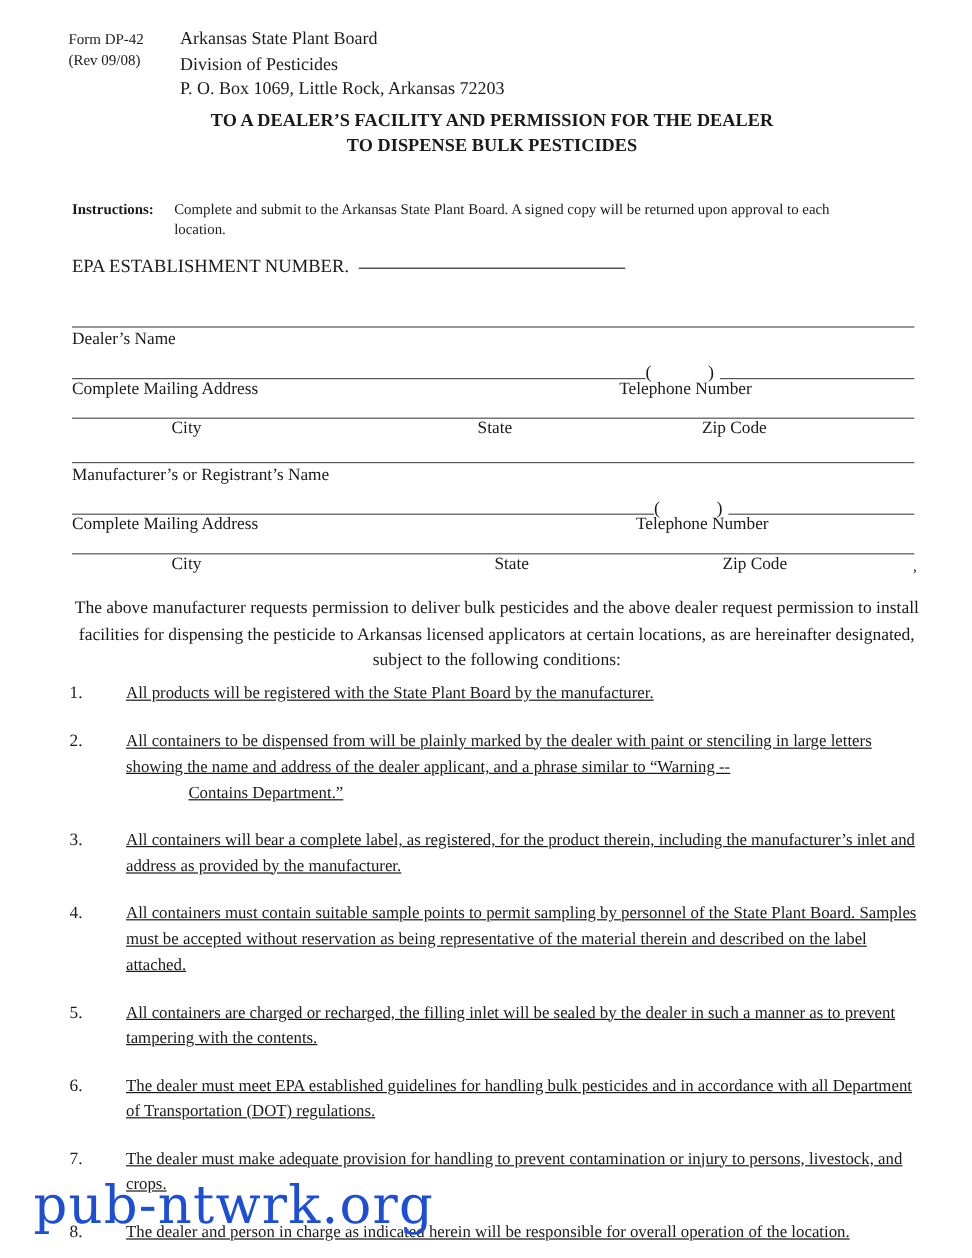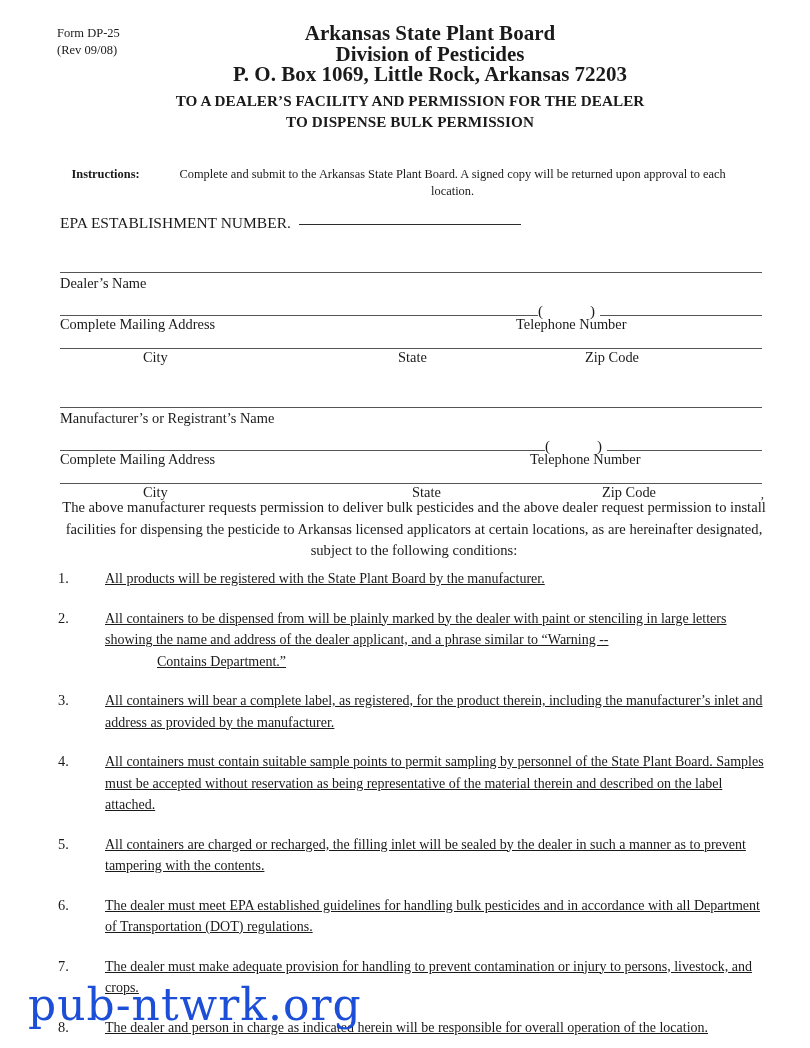--- a/index.html
+++ b/index.html
@@ -26,23 +26,22 @@
     line-height: 17px;
     color: #1a1a1a;
   }
 
   
   .agency {
     position: absolute;
     left: 150px;
     top: 23px;
     width: 560px;
-    text-align: center;
-    font-weight: bold;
-    font-size: 21px;
+    font-weight: normal;
+    font-size: 15px;
     line-height: 20.5px;
   }
 
   
   .title {
     position: absolute;
     left: 55px;
     top: 91px;
     width: 710px;
     text-align: center;
@@ -53,21 +52,20 @@
   }
 
   
   .instructions {
     position: absolute;
     left: 60px;
     top: 166px;
     width: 700px;
     font-size: 12.4px;
     line-height: 17px;
-    text-align: center;
   }
   .instructions .lbl {
     font-weight: bold;
   }
   .instructions .body {
     display: inline-block;
     vertical-align: top;
     width: 592px;
     margin-left: 17px;
   }
@@ -210,33 +208,33 @@
     white-space: nowrap;
     pointer-events: none;
   }
 </style>
 </head>
 <body>
 
 <div class="page">
 
   <div class="formno">
-    <div>Form DP-25</div>
+    <div>Form DP-42</div>
     <div>(Rev 09/08)</div>
   </div>
 
   <div class="agency">
     <div>Arkansas State Plant Board</div>
     <div>Division of Pesticides</div>
     <div>P. O. Box 1069, Little Rock, Arkansas   72203</div>
   </div>
 
   <div class="title">
     <div>TO A DEALER’S FACILITY AND PERMISSION FOR THE DEALER</div>
-    <div>TO DISPENSE BULK PERMISSION</div>
+    <div>TO DISPENSE BULK PESTICIDES</div>
   </div>
 
   <div class="instructions">
     <span class="lbl">Instructions:</span><span class="body">Complete and submit to the Arkansas State Plant Board.  A signed copy will be returned upon approval to each location.</span>
   </div>
 
   <div class="epa">
     <span>EPA ESTABLISHMENT  NUMBER.</span><span class="rule"></span>
   </div>
 
@@ -263,21 +261,21 @@
     <div class="frow" style="margin-top:11px;">
       <div class="hr"></div>
       <div class="cap-row">
         <span class="cap-abs" style="left:83px;">City</span>
         <span class="cap-abs" style="left:338px;">State</span>
         <span class="cap-abs" style="left:525px;">Zip Code</span>
       </div>
     </div>
   </div>
 
-  <div class="fieldblock" style="top:396px;">
+  <div class="fieldblock" style="top:374px;">
 
     <div class="frow">
       <div class="hr"></div>
       <div class="cap">Manufacturer’s or Registrant’s Name</div>
     </div>
 
     <div class="frow" style="margin-top:9px;">
       <div class="phone-rule">
         <div class="seg-left" style="width:485px;"></div>
         <span class="paren open" style="left:485px;">(</span>

